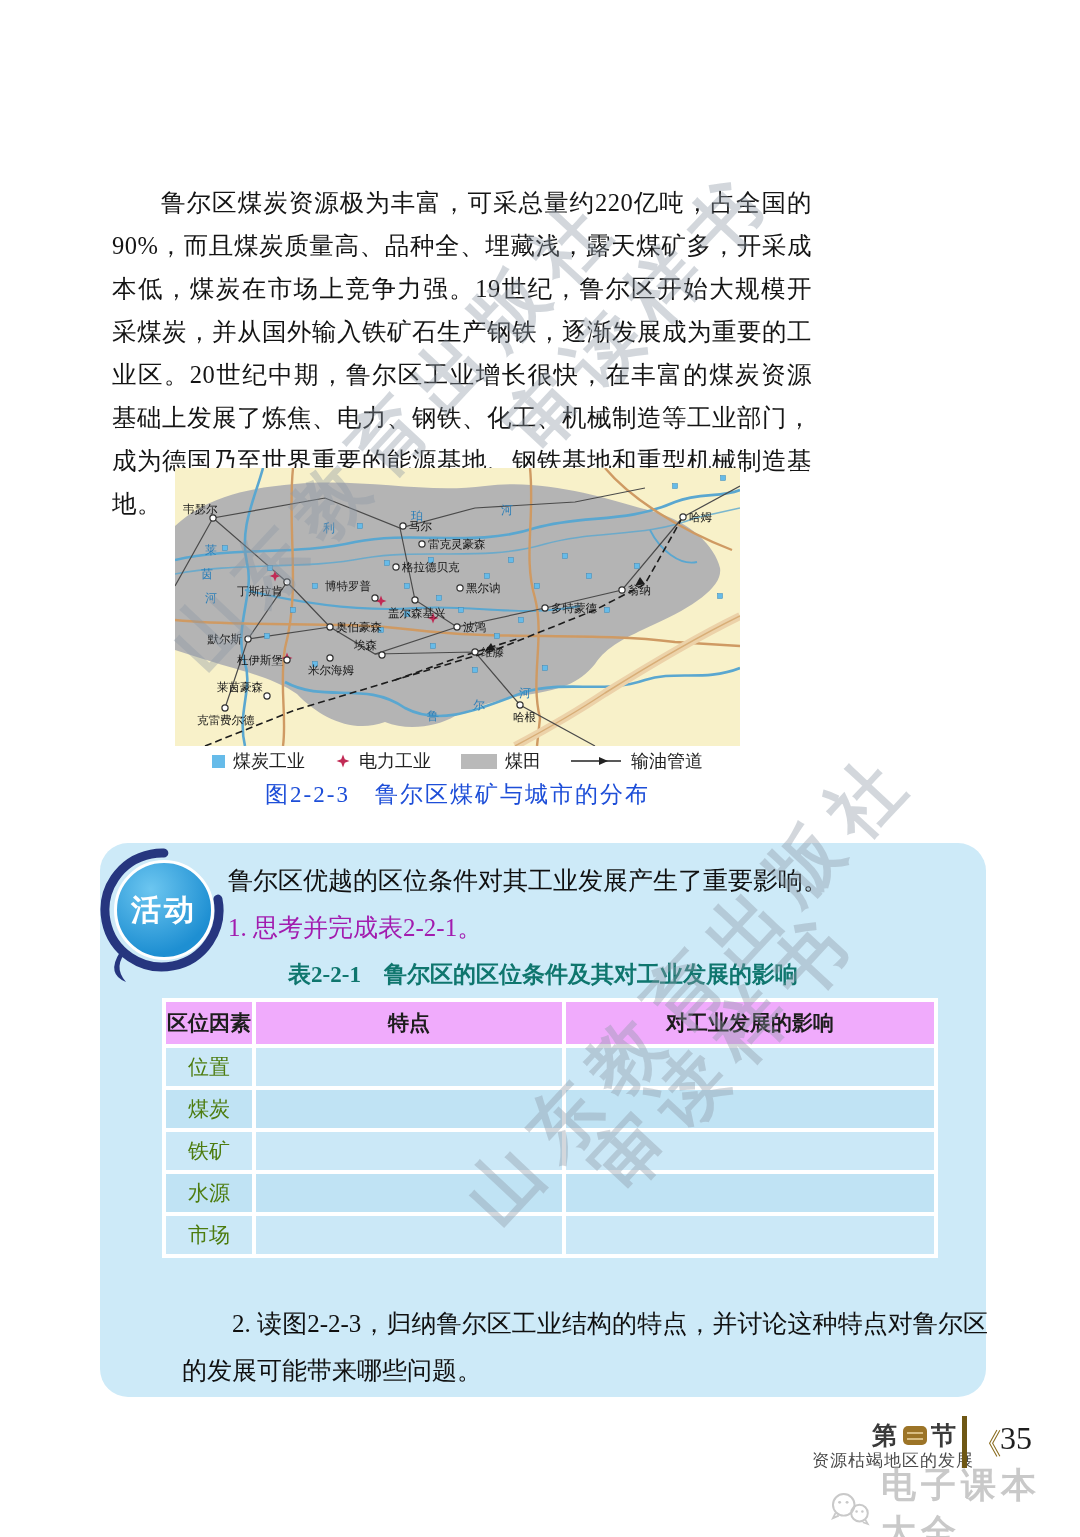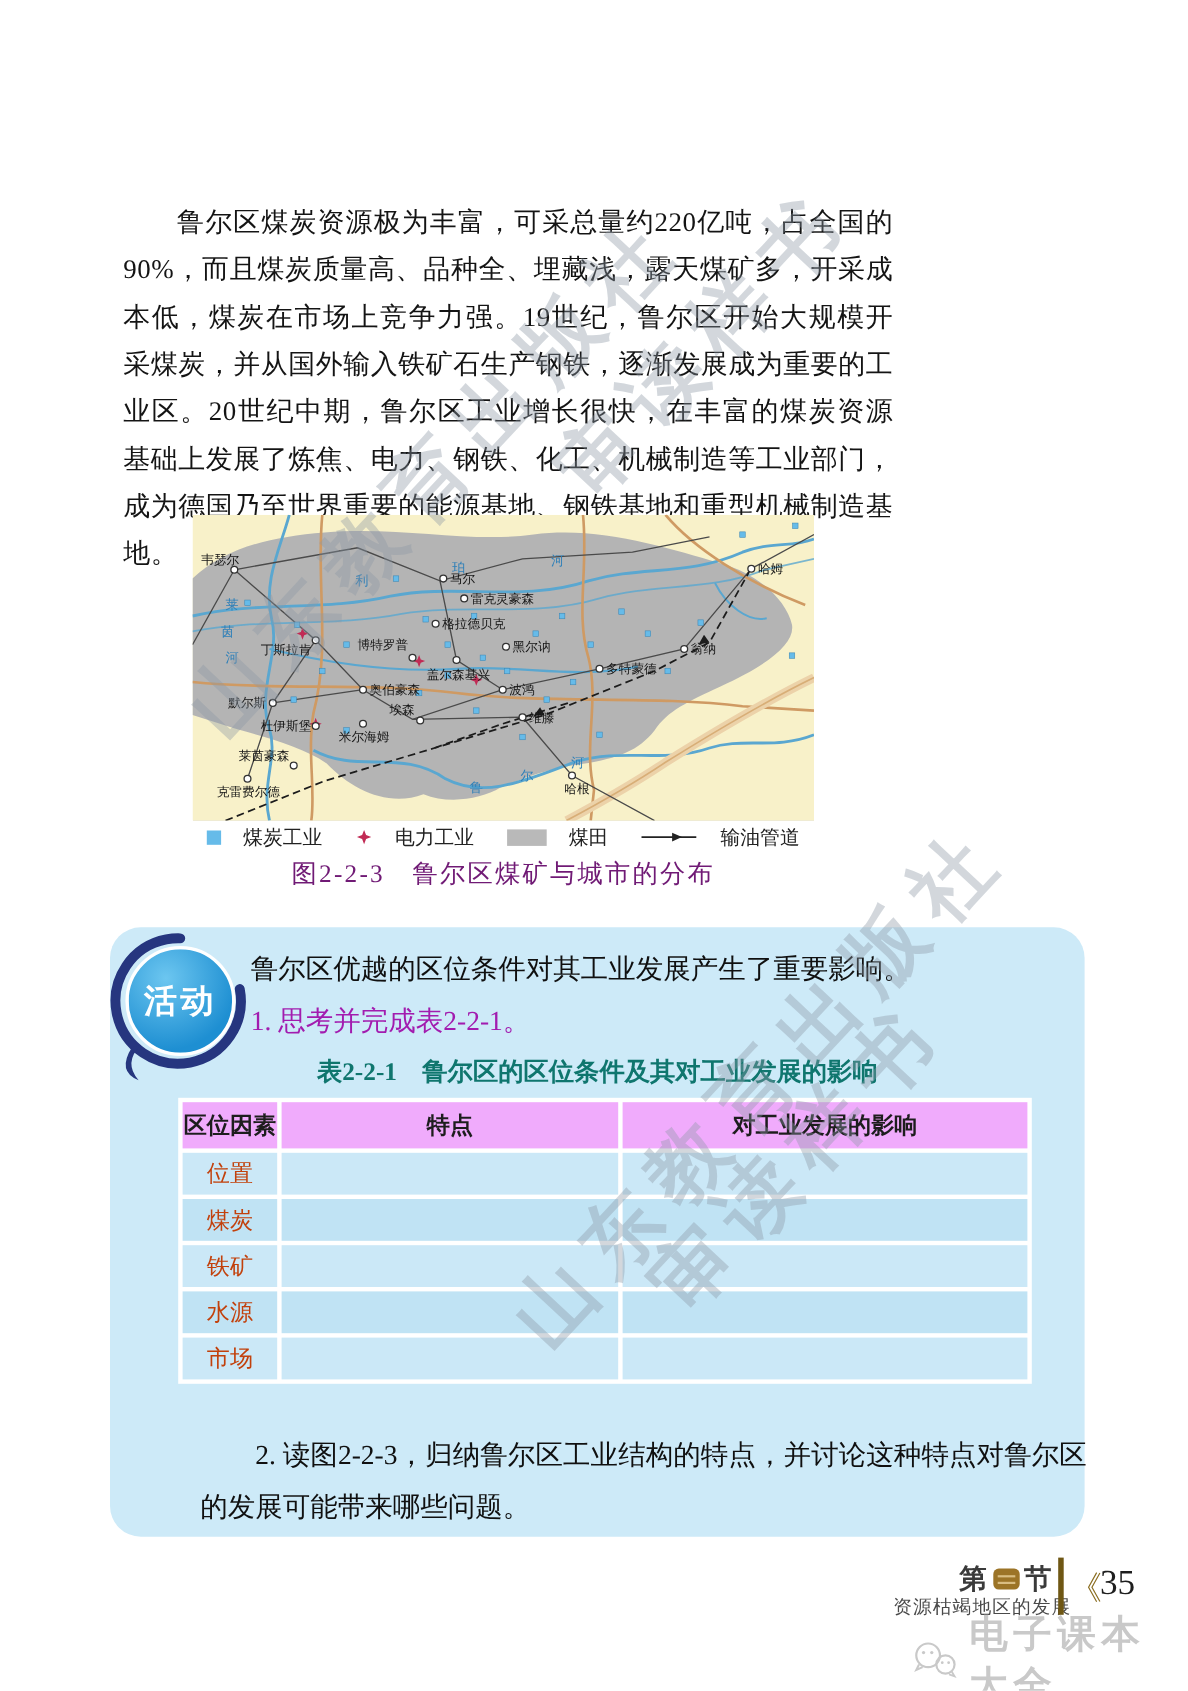--- a/index.html
+++ b/index.html
@@ -15,28 +15,28 @@
     font-size:24.5px;line-height:43px;letter-spacing:.5px;
     text-align:justify;text-indent:2em;z-index:1;
   }
 
   
   .map-wrap{position:absolute;left:175px;top:468px;width:565px;height:278px;z-index:1;
     box-shadow:0 0 0 1px #d8d2b0 inset;}
   .legend-row{position:absolute;left:145px;top:749px;width:625px;z-index:1;
     display:flex;justify-content:center;align-items:center;gap:30px;
     font-size:18px;color:#222;}
-  .legend-item{display:inline-flex;align-items:center;gap:20px;}
+  .legend-item{display:inline-flex;align-items:center;gap:8px;}
   .sw{display:inline-block;}
   .sw-coal-square{width:13px;height:13px;background:#66bbe9;}
   .sw-coalfield{width:36px;height:15px;background:#b9b9b9;}
   .sw-power,.sw-pipeline{display:inline-flex;align-items:center;}
   .fig-caption{
     position:absolute;left:130px;top:779px;width:655px;text-align:center;
-    font-size:23px;color:#701a75;z-index:1;letter-spacing:2px;
+    font-size:23px;color:#1d4ed8;z-index:1;letter-spacing:2px;
   }
 
   
   .activity-box{
     position:absolute;left:100px;top:843px;width:886px;height:554px;
     background:#cdeaf8;border-radius:28px;z-index:1;
   }
   .badge{position:absolute;left:98px;top:848px;width:136px;height:140px;z-index:3;}
   .badge svg{position:absolute;left:0;top:0;}
   .badge-circle{
@@ -48,21 +48,21 @@
     font-family:Liberation Mono, monospace;}
   .act-intro{position:absolute;left:228px;top:864px;font-size:25px;color:#101010;z-index:2;}
   .act-item1{position:absolute;left:228px;top:911px;font-size:25px;color:#a21caf;z-index:2;}
   .table-title{position:absolute;left:120px;top:959px;width:846px;text-align:center;
     font-size:23px;font-weight:bold;color:#0f766e;z-index:2;}
   #loc-table{
     position:absolute;left:162px;top:998px;z-index:2;
     border-collapse:separate;border-spacing:4px;background:#ffffff;
   }
   #loc-table th{background:#f0abfc;height:40px;font-size:21px;font-weight:600;color:#1d1d1d;}
-  #loc-table td{height:36px;font-size:21px;text-align:center;color:#c2410c;}
+  #loc-table td{height:36px;font-size:21px;text-align:center;color:#4d7c0f;}
   #loc-table tbody tr:nth-child(odd) td{background:#cbe8f7;}
   #loc-table tbody tr:nth-child(even) td{background:#c0e3f4;}
   .act-item2{
     position:absolute;left:182px;top:1300px;width:806px;z-index:2;
     font-size:25px;line-height:47px;text-align:justify;text-indent:2em;color:#101010;
   }
 
   
   .wm{
     position:absolute;z-index:5;pointer-events:none;white-space:nowrap;

